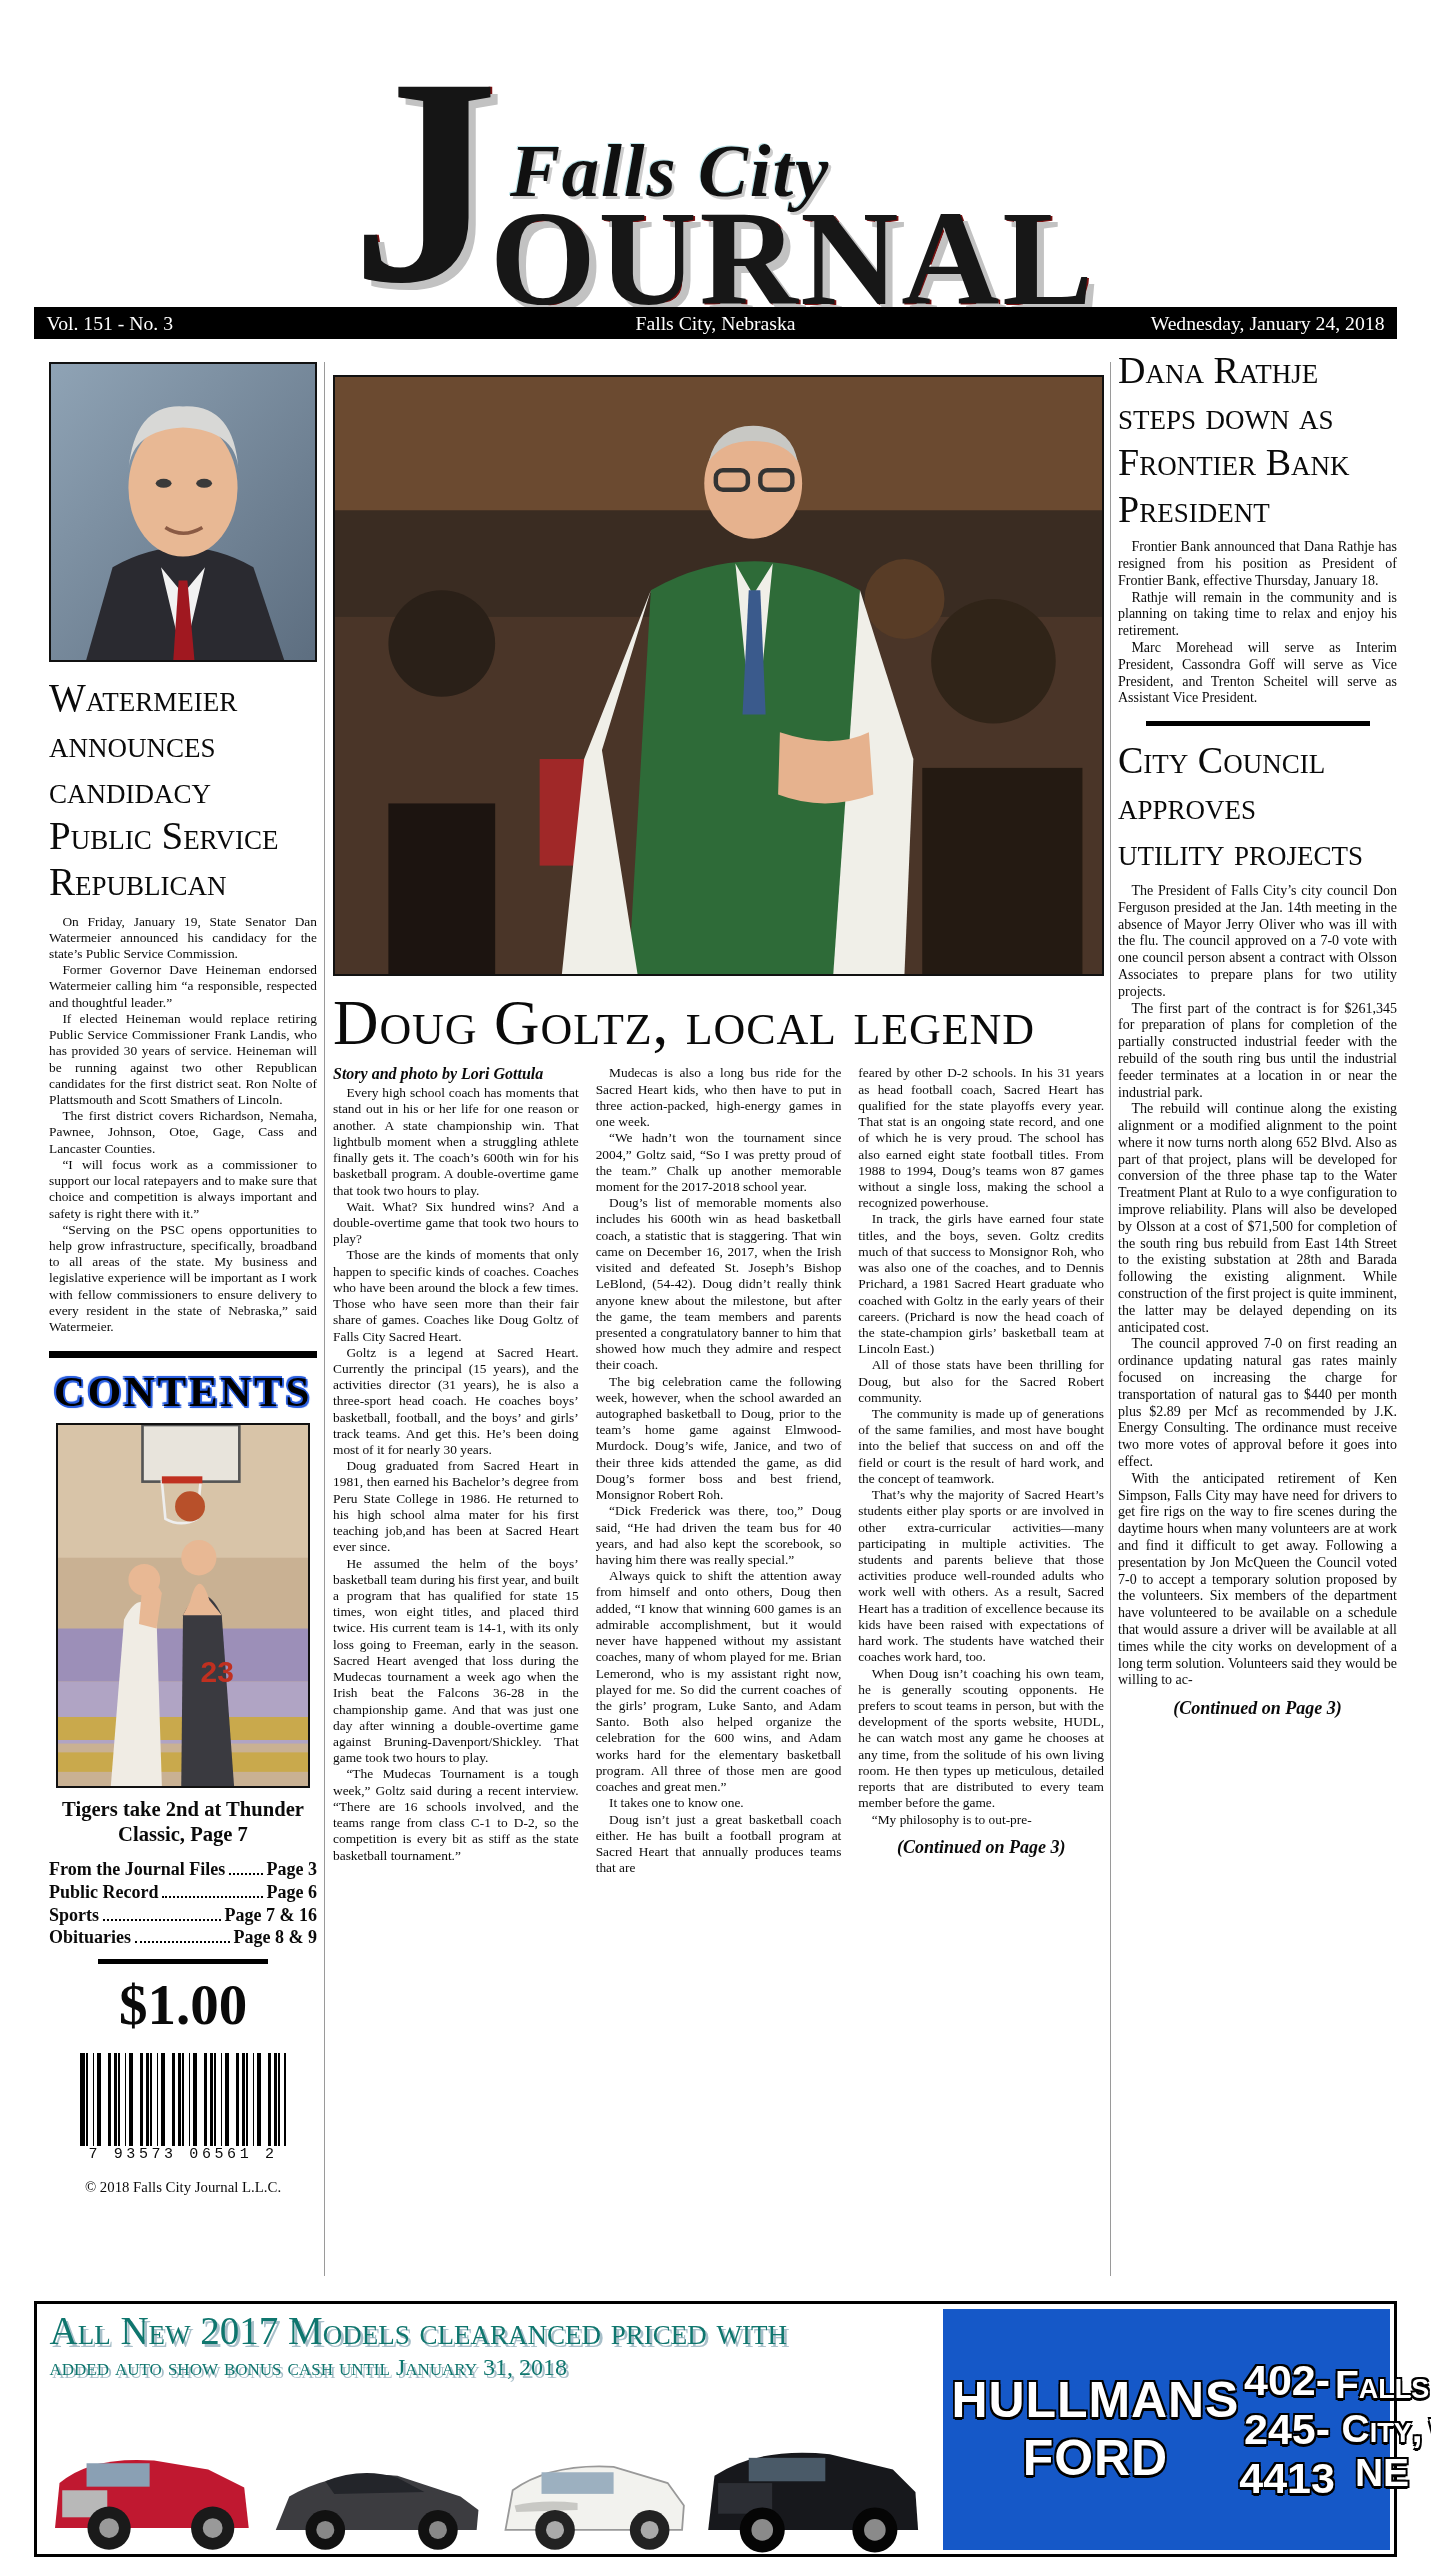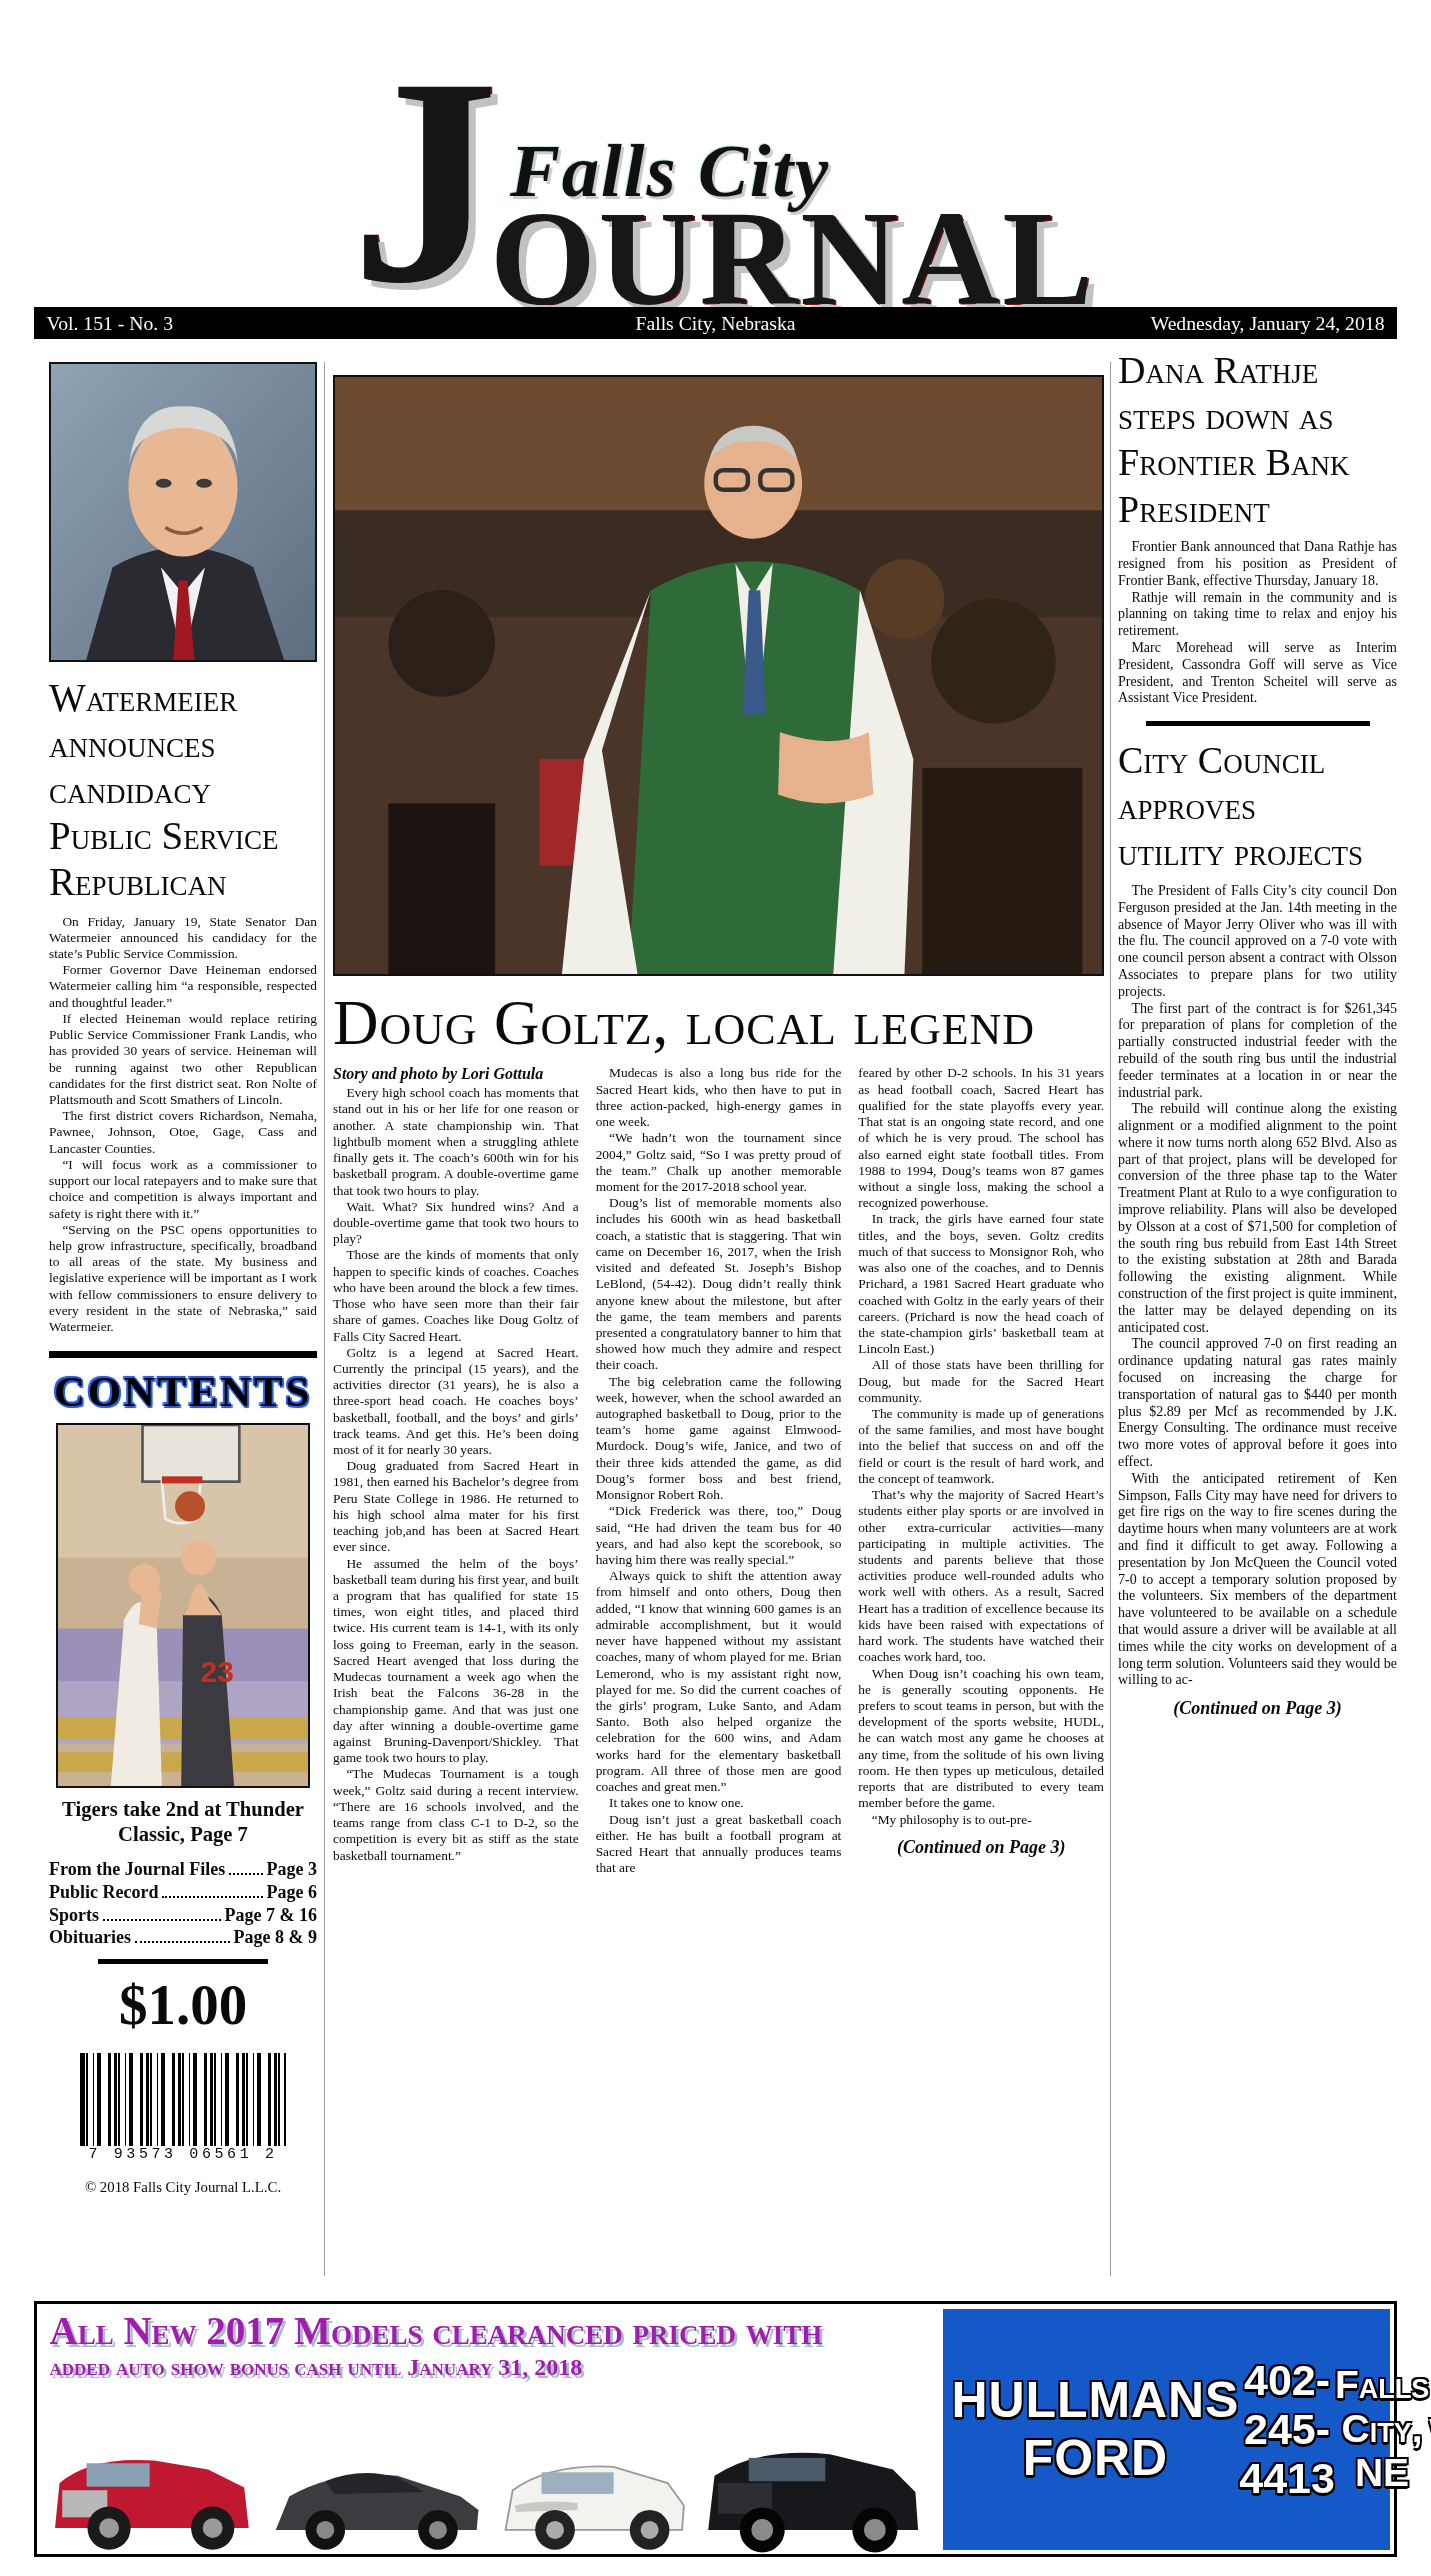--- a/index.html
+++ b/index.html
@@ -93,22 +93,22 @@
   .story-col { width:246px; }
   .story-col.c3 p:first-child { text-indent:0; }
 
   
   .rule-mid { height:4.5px; background:#000; width:224px; margin:14.3px auto 10.7px auto; }
 
   
   .ad { position:absolute; left:34px; top:2301px; width:1363px; height:256px;
         border:3.6px solid #000; display:flex; background:#fff; }
   .ad-left { flex:1; position:relative; padding:5.4px 7.2px 0 12.5px; }
-  .ad-line { font-variant:small-caps; font-family:"Liberation Serif",serif; font-weight:bold;
-             color:#a21caf; text-shadow:2.7px 2.7px 0 #a8bfc9; line-height:1.15; }
+  .ad-line { font-variant:small-caps; font-family:"Liberation Serif",serif; font-weight:normal;
+             color:#0f766e; text-shadow:2.7px 2.7px 0 #a8bfc9; line-height:1.15; }
   .ad-line1 { font-size:39px; }
   .ad-line2 { font-size:24px; }
   .ad-cars { position:absolute; left:0; right:0; bottom:0; height:134px; }
   .ad-right { width:447px; background:#1558c8; margin:4.5px; padding:5.4px 9px;
               display:flex; justify-content:space-between; align-items:center;
               font-family:"Liberation Sans",sans-serif; font-weight:bold; color:#fff; text-align:center; }
   .outline-txt { text-shadow:1.8px 1.8px 0 #000, -1.8px -1.8px 0 #000, 1.8px -1.8px 0 #000, -1.8px 1.8px 0 #000, 0 2.7px 0 #000; }
   .adr-name { font-size:50px; letter-spacing:0.9px; }
   .adr-phone { font-size:43px; }
   .adr-city { font-size:39px; font-variant:small-caps; }
@@ -286,21 +286,21 @@
           <p>“Dick Frederick was there, too,” Doug said, “He had driven the team bus for 40 years, and had also kept the scorebook, so having him there was really special.”</p>
           <p>Always quick to shift the attention away from himself and onto others, Doug then added, “I know that winning 600 games is an admirable accomplishment, but it would never have happened without my assistant coaches, many of whom played for me.  Brian Lemerond, who is my assistant right now, played for me. So did the current coaches of the girls’ program, Luke Santo, and Adam Santo. Both also helped organize the celebration for the 600 wins, and Adam works hard for the elementary basketball program. All three of those men are good coaches and great men.”</p>
           <p>It takes one to know one.</p>
           <p>Doug isn’t just a great basketball coach either.  He has built a football program at Sacred Heart that annually produces teams that are</p>
         </div>
     </div>
     <div class="story-col c3">
       <div class="body-text bt-15">
           <p>feared by other D-2 schools. In his 31 years as head football coach, Sacred Heart has qualified for the state playoffs every year. That stat is an ongoing state record, and one of which he is very proud. The school has also earned eight state football titles. From 1988 to 1994, Doug’s teams won 87 games without a single loss, making the school a recognized powerhouse.</p>
           <p>In track, the girls have earned four state titles, and the boys, seven. Goltz credits much of that success to Monsignor Roh, who was also one of the coaches, and to Dennis Prichard, a 1981 Sacred Heart graduate who coached with Goltz in the early years of their careers. (Prichard is now the head coach of the state-champion girls’ basketball team at Lincoln East.)</p>
-          <p>All of those stats have been thrilling for Doug, but made for the Sacred Heart community.</p>
+          <p>All of those stats have been thrilling for Doug, but also for the Sacred Robert community.</p>
           <p>The community is made up of generations of the same families, and most have bought into the belief that success on and off the field or court is the result of hard work, and the concept of teamwork.</p>
           <p>That’s why the majority of Sacred Heart’s students either play sports or are involved in other extra-curricular activities—many participating in multiple activities. The students and parents believe that those activities produce well-rounded adults who work well with others. As a result, Sacred Heart has a tradition of excellence because its kids have been raised with expectations of hard work. The students have watched their coaches work hard, too.</p>
           <p>When Doug isn’t coaching his own team, he is generally scouting opponents. He prefers to scout teams in person, but with the development of the sports website, HUDL, he can watch most any game he chooses at any time, from the solitude of his own living room. He then types up meticulous, detailed reports that are distributed to every team member before the game.</p>
           <p>“My philosophy is to out-pre-</p>
         </div>
       <div class="continued">(Continued on Page 3)</div>
     </div>
   </div>
 </div>
 

